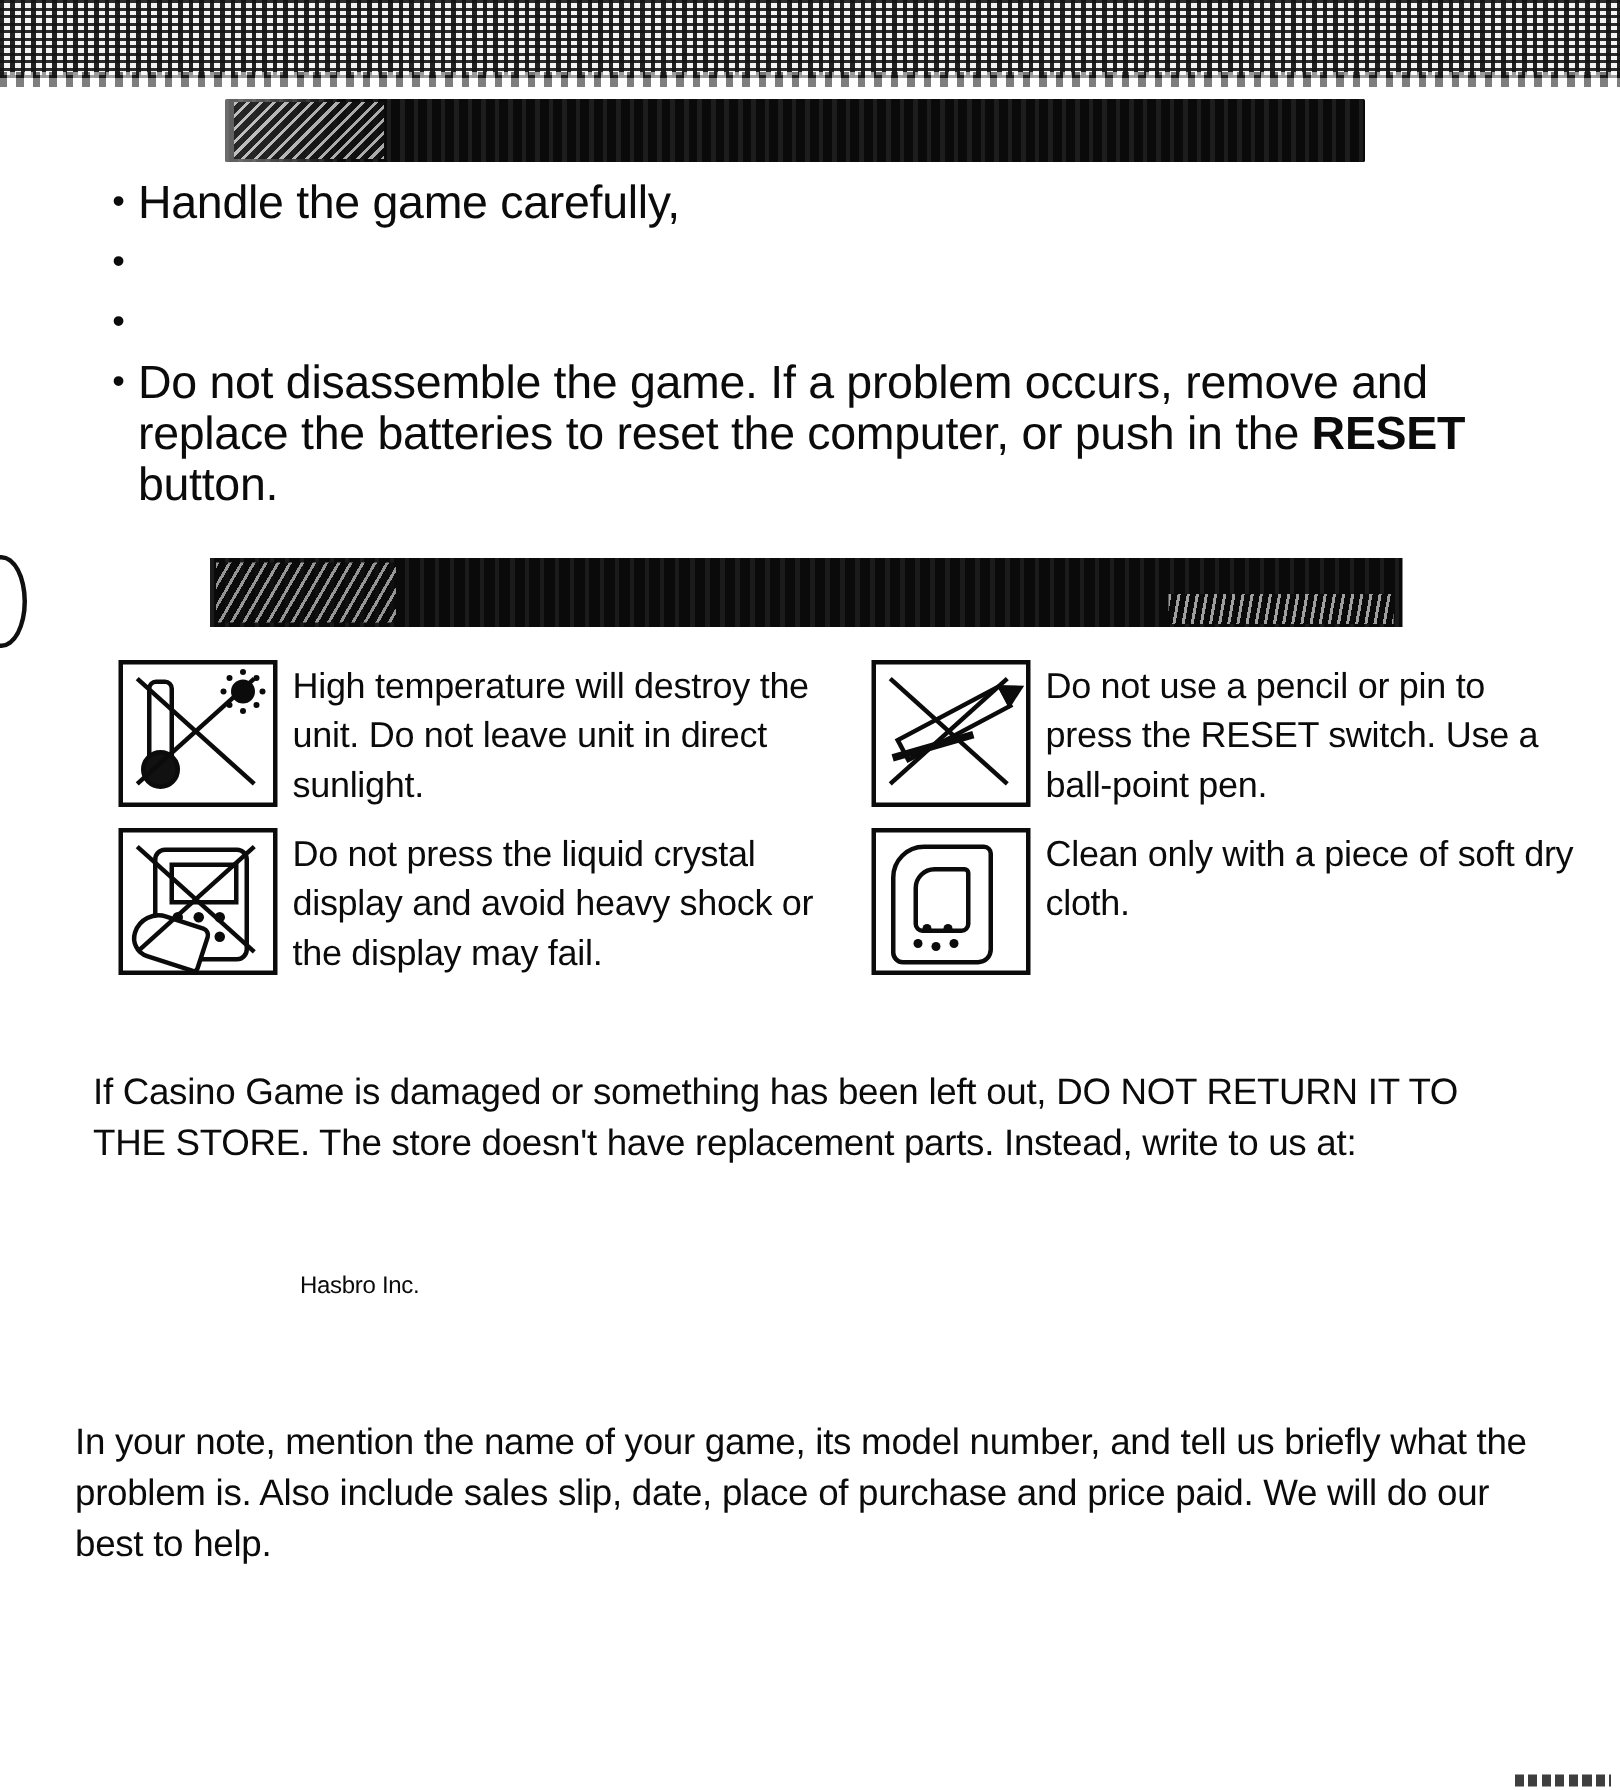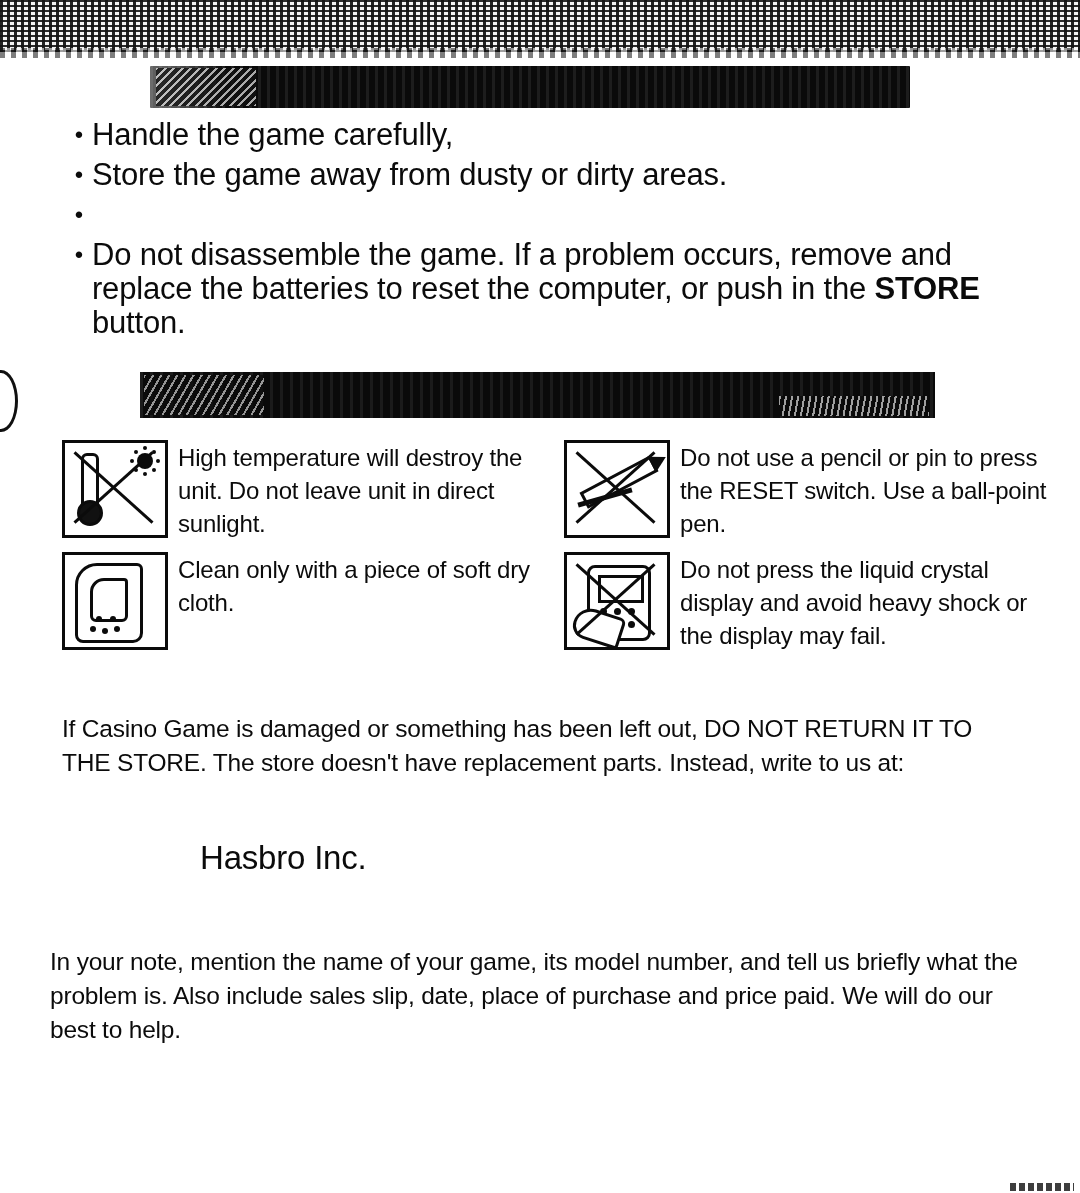--- a/index.html
+++ b/index.html
@@ -148,20 +148,21 @@
   }
   .warn-row {
     display: flex;
     gap: 14px;
     margin-bottom: 12px;
   }
   .warn-cell {
     display: flex;
     align-items: flex-start;
     width: 492px;
+    margin-left: 17px;
   }
   .warn-icon {
     flex: 0 0 auto;
     width: 100px;
     height: 92px;
     border: 3px solid #0b0b0b;
     margin-right: 10px;
     position: relative;
     background: #fff;
   }
@@ -308,46 +309,45 @@
 
   
   .para {
     position: absolute;
     font-size: 24.5px;
     line-height: 34px;
     letter-spacing: -0.2px;
   }
   .para-return { left: 62px; top: 712px; width: 960px; }
   .address { left: 200px; top: 840px; width: 700px; }
-  .address div { font-size: 33px; line-height: 36px; }
+  .address div { font-size: 16px; line-height: 36px; }
   .para-note { left: 50px; top: 945px; width: 980px; }
 </style>
 </head>
 <body>
 
 <div class="scan-band"></div>
 <div class="page-edge"></div>
 
 <div class="black-bar bar-1"></div>
 
 <div class="bullets">
   <div class="bullet-row">
     <span class="bullet-dot">•</span>
     <span class="bullet-text">Handle the game carefully,</span>
   </div>
   <div class="bullet-row">
     <span class="bullet-dot">•</span>
-    <span class="bullet-text">Store the game away from dusty or dirty areas.</span>
   </div>
   <div class="bullet-row">
     <span class="bullet-dot">•</span>
   </div>
   <div class="bullet-row">
     <span class="bullet-dot">•</span>
-    <span class="bullet-text">Do not disassemble the game. If a problem occurs, remove and replace the batteries to reset the computer, or push in the <b>STORE</b> button.</span>
+    <span class="bullet-text">Do not disassemble the game. If a problem occurs, remove and replace the batteries to reset the computer, or push in the <b>RESET</b> button.</span>
   </div>
 </div>
 
 <div class="black-bar bar-2"></div>
 
 <div class="warn-grid">
 
   <div class="warn-row">
     <div class="warn-cell">
       <div class="warn-icon">
@@ -365,35 +365,35 @@
         <span class="g-pin"></span>
         <span class="x1"></span>
           <span class="x2"></span>
       </div>
       <div class="warn-text">Do not use a pencil or pin to press the RESET switch. Use a ball-point pen.</div>
     </div>
   </div>
 
   <div class="warn-row">
     <div class="warn-cell">
-      <div class="warn-icon no-x">
-        <span class="g-cloth"></span>
-      </div>
-      <div class="warn-text">Clean only with a piece of soft dry cloth.</div>
-    </div>
-
-    <div class="warn-cell">
       <div class="warn-icon">
         <span class="g-device"></span>
         <span class="g-hand"></span>
         <span class="x1"></span>
           <span class="x2"></span>
       </div>
       <div class="warn-text">Do not press the liquid crystal display and avoid heavy shock or the display may fail.</div>
     </div>
+
+    <div class="warn-cell">
+      <div class="warn-icon no-x">
+        <span class="g-cloth"></span>
+      </div>
+      <div class="warn-text">Clean only with a piece of soft dry cloth.</div>
+    </div>
   </div>
 
 </div>
 
 <div class="para para-return">If Casino Game is damaged or something has been left out,  DO NOT RETURN IT TO THE STORE. The store doesn't have replacement parts. Instead, write to us at:</div>
 
 <div class="para address">
   <div>Hasbro Inc.</div>
 </div>
 

